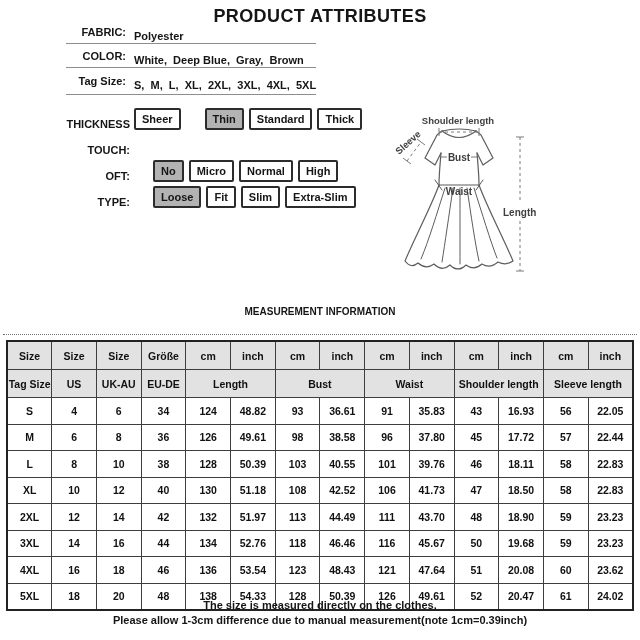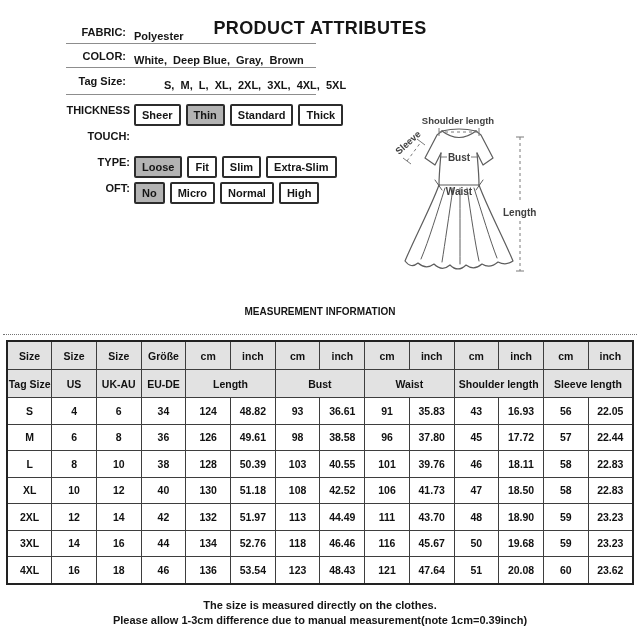--- a/index.html
+++ b/index.html
@@ -1,35 +1,35 @@
 <!DOCTYPE html>
 <html><head>
 <meta charset="utf-8">
 <style>
   html,body{margin:0;padding:0;background:#fff;}
   .stage{position:relative;width:640px;height:640px;background:#fff;overflow:hidden;
          font-family:"Liberation Sans",sans-serif;font-weight:bold;color:#151515;}
 
   
   .page-title{position:absolute;top:6px;left:0;width:640px;text-align:center;
-              font-size:18px;letter-spacing:.4px;margin-top:12px;}
+              font-size:18px;letter-spacing:.4px;}
   .attr-rows{position:absolute;top:20px;left:66px;width:250px;}
   .attr-row{display:flex;align-items:center;height:23px;border-bottom:1px solid #8d8d8d;}
-  .attr-row:last-child{height:26px;gap:30px;}
+  .attr-row:last-child{height:26px;}
   .attr-label{width:60px;text-align:right;font-size:11px;flex:0 0 60px;}
   .attr-value{margin-left:8px;font-size:11px;white-space:pre;margin-top:8px;}
 
   .opt-rows{position:absolute;top:104px;left:0;width:340px;}
-  .opt-row{display:flex;align-items:flex-start;height:26px;}
+  .opt-row{display:flex;align-items:flex-end;height:26px;}
   .opt-label{width:130px;flex:0 0 130px;text-align:right;font-size:11px;}
   .opt-buttons{display:flex;gap:5px;margin-left:4px;border-radius:11px;}
   .opt-btn{border:2px solid #2c2c2c;border-radius:2px;background:#fff;
            font-size:11px;font-weight:bold;height:16px;line-height:16px;
            padding:1px 6px;white-space:nowrap;color:#151515;}
-  .opt-btn.sel{background:#b3b3b3;}
+  .opt-btn.sel{background:#b3b3b3;margin-left:19px;}
 
   
   .diagram{position:absolute;left:385px;top:95px;width:255px;height:200px;}
   .diagram text{font-family:"Liberation Sans",sans-serif;fill:#3f3f3f;font-weight:bold;}
 
   
   .meas-title{position:absolute;top:306px;left:0;width:640px;text-align:center;font-size:10px;}
   .dotted-rule{position:absolute;top:334px;left:3px;width:634px;border-top:1px dotted #737373;height:0;}
   .size-table-wrap{position:absolute;top:340px;left:6px;width:628px;}
   table.size-table{border-collapse:collapse;table-layout:fixed;width:100%;border:2px solid #222;}
@@ -70,35 +70,35 @@
           <span class="opt-btn">Sheer</span>
           <span class="opt-btn sel">Thin</span>
           <span class="opt-btn">Standard</span>
           <span class="opt-btn">Thick</span>
         </span>
       </div>
       <div class="opt-row">
         <span class="opt-label">TOUCH:</span>
       </div>
       <div class="opt-row">
+        <span class="opt-label">OFT:</span>
+        <span class="opt-buttons">
+          <span class="opt-btn sel">No</span>
+          <span class="opt-btn">Micro</span>
+          <span class="opt-btn">Normal</span>
+          <span class="opt-btn">High</span>
+        </span>
+      </div>
+      <div class="opt-row">
         <span class="opt-label">TYPE:</span>
         <span class="opt-buttons">
           <span class="opt-btn sel">Loose</span>
           <span class="opt-btn">Fit</span>
           <span class="opt-btn">Slim</span>
           <span class="opt-btn">Extra-Slim</span>
-        </span>
-      </div>
-      <div class="opt-row">
-        <span class="opt-label">OFT:</span>
-        <span class="opt-buttons">
-          <span class="opt-btn sel">No</span>
-          <span class="opt-btn">Micro</span>
-          <span class="opt-btn">Normal</span>
-          <span class="opt-btn">High</span>
         </span>
       </div>
     </div>
 
   <svg class="diagram" viewBox="0 0 255 200">
     <g stroke="#5d5d5d" stroke-width="1.2" fill="none" stroke-linecap="round" stroke-linejoin="round">
 
       <path d="M57,36 Q74,32 91,36"></path>
       <path d="M57,36 Q74,49 91,36"></path>
       <path d="M57,36 L52,40 L40,63 L50,70 L56,58"></path>
@@ -294,19 +294,35 @@
             <td>53.54</td>
             <td>123</td>
             <td>48.43</td>
             <td>121</td>
             <td>47.64</td>
             <td>51</td>
             <td>20.08</td>
             <td>60</td>
             <td>23.62</td>
           </tr>
+          <tr>
+            <td>5XL</td>
+            <td>18</td>
+            <td>20</td>
+            <td>48</td>
+            <td>138</td>
+            <td>54.33</td>
+            <td>128</td>
+            <td>50.39</td>
+            <td>126</td>
+            <td>49.61</td>
+            <td>52</td>
+            <td>20.47</td>
+            <td>61</td>
+            <td>24.02</td>
+          </tr>
         </tbody>
     </table>
   </div>
 
   <div class="note-1">The size is measured directly on the clothes.</div>
   <div class="note-2">Please allow 1-3cm difference due to manual measurement(note 1cm=0.39inch)</div>
 </div>
 
 </body></html>

